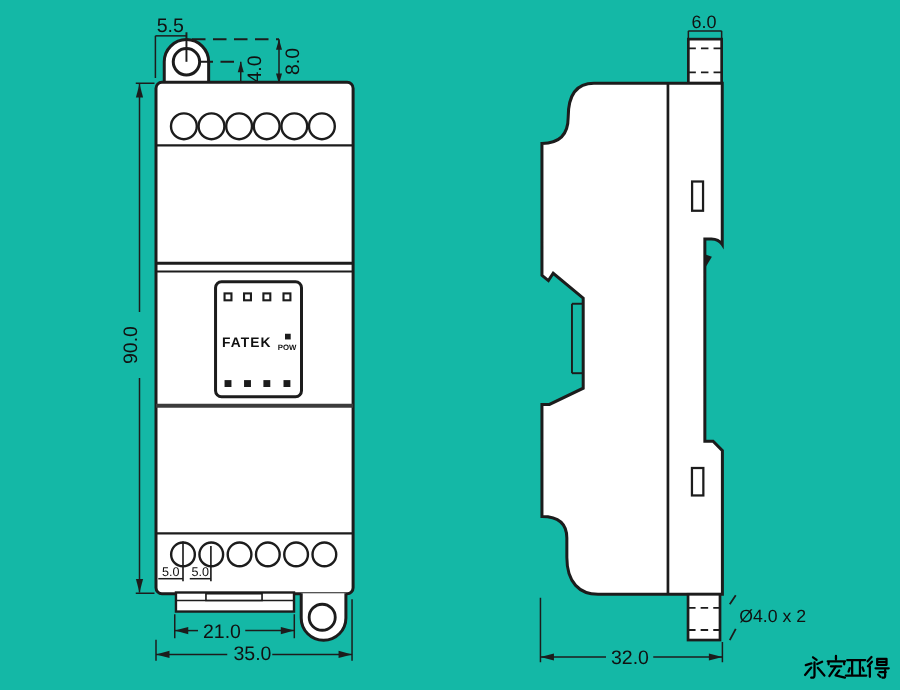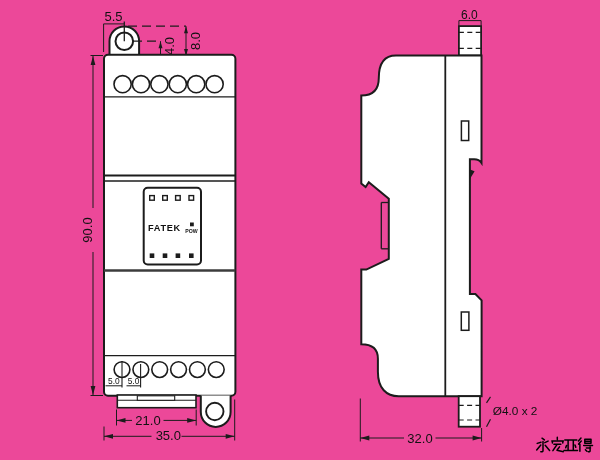--- a/index.html
+++ b/index.html
@@ -1,16 +1,16 @@
 <!DOCTYPE html>
 <html><head>
 <meta charset="utf-8">
 <style>
   html,body{margin:0;padding:0;background:#fff;}
-  #page{width:600px;height:460px;position:relative;background:#ec4899;overflow:hidden;will-change:transform;}
+  #page{width:600px;height:460px;position:relative;background:#14b8a6;overflow:hidden;will-change:transform;}
   text{font-family:"Liberation Sans",sans-serif;fill:#111;-webkit-font-smoothing:antialiased;}
 </style>
 </head>
 <body>
 <div id="page">
 <svg style="opacity:0.999" width="600" height="460" viewBox="0 0 600 460" xmlns="http://www.w3.org/2000/svg">
 
 <line x1="90.5" y1="55.5" x2="103" y2="55.5" stroke="#1c1c1c" stroke-width="1"></line>
 <line x1="90.5" y1="395.5" x2="103" y2="395.5" stroke="#1c1c1c" stroke-width="1"></line>
 <g>

